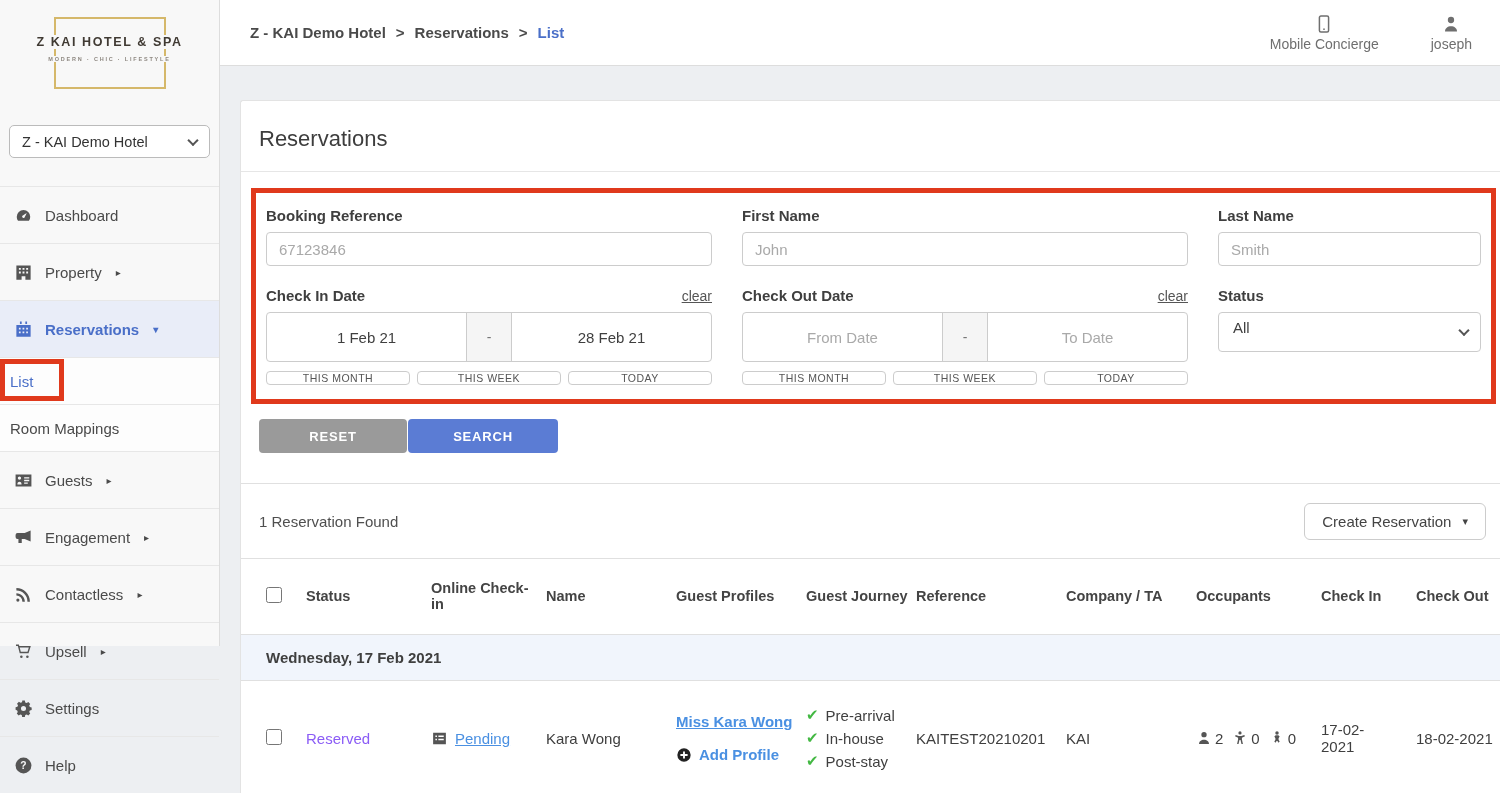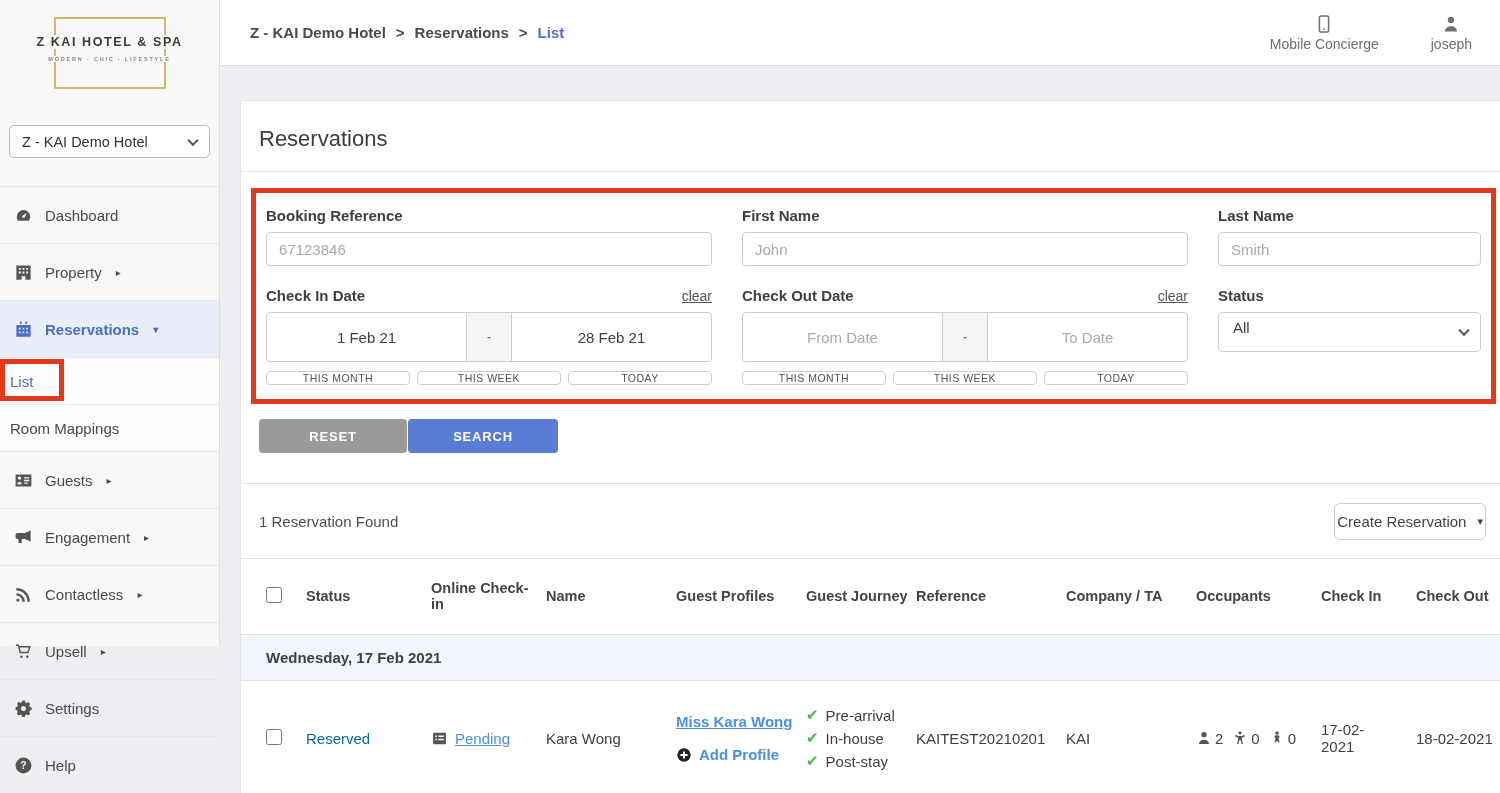--- a/index.html
+++ b/index.html
@@ -144,21 +144,21 @@
   .section-divider { height:1px; background:#e0e0e0; margin-top:30px; }
 
   
   .results-bar {
     height:74px; display:flex; align-items:center; justify-content:space-between;
     padding:0 14px 0 18px;
   }
   .results-count { font-size:15px; color:#4f4f4f; }
   .btn-create {
     height:37px; background:#fff; border:1px solid #ccc; border-radius:6px;
-    padding:0 2px; font-family:inherit; font-size:15px; color:#444; cursor:pointer;
+    padding:0 17px; font-family:inherit; font-size:15px; color:#444; cursor:pointer;
     display:flex; align-items:center; gap:9px;
   }
   .btn-create .caret { font-size:11px; color:#444; }
 
   
   .tbl-grid {
     display:grid;
     grid-template-columns:60px 125px 115px 130px 130px 110px 150px 130px 120px 80px 110px;
     align-items:center;
   }
@@ -167,21 +167,21 @@
   .cell-cb { padding-left:25px; }
   .cell-cb input { width:16px; height:16px; accent-color:#fff; }
   .th.col-checkin, .cell.col-checkin { padding-left:10px; }
   .th.col-checkout, .cell.col-checkout { padding-left:25px; }
   .date-row {
     background:#f1f5fc; border-top:1px solid #e0e0e0; border-bottom:1px solid #e0e0e0;
     padding:14px 0 14px 25px; font-weight:bold; font-size:15px; color:#3f3f3f;
   }
   .tbl-row { padding:25px 0; }
   .cell { font-size:15px; color:#3f3f3f; padding-left:5px; }
-  .status-reserved { color:#0369a1; }
+  .status-reserved { color:#8b5cf6; }
   .oc-flex { display:flex; align-items:center; gap:7px; }
   .oc-icon { width:17px; height:17px; color:#555; flex:none; }
   .link-blue { color:#4a90e2; text-decoration:underline; cursor:pointer; }
   .profile-stack { display:flex; flex-direction:column; gap:16px; align-items:flex-start; }
   .profile-link { font-weight:bold; }
   .add-profile { display:flex; align-items:center; gap:7px; color:#4a90e2; font-weight:bold; cursor:pointer; }
   .add-profile .plus-icon { width:16px; height:16px; color:#222; }
   .journey-stack { display:flex; flex-direction:column; gap:5px; }
   .journey-item { display:flex; align-items:center; gap:7px; }
   .check-glyph { color:#43b843; font-size:15px; }

